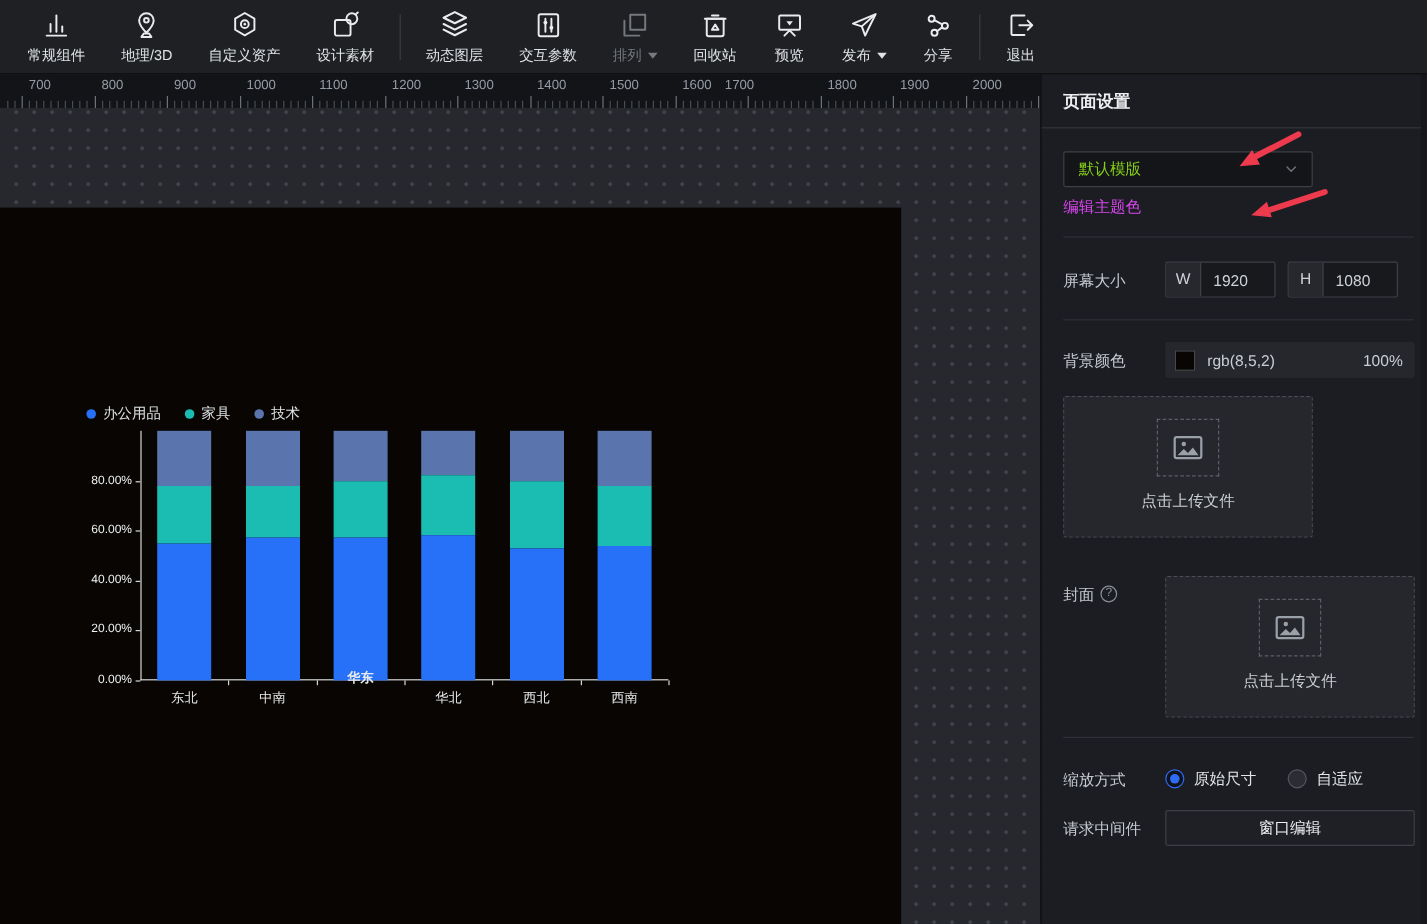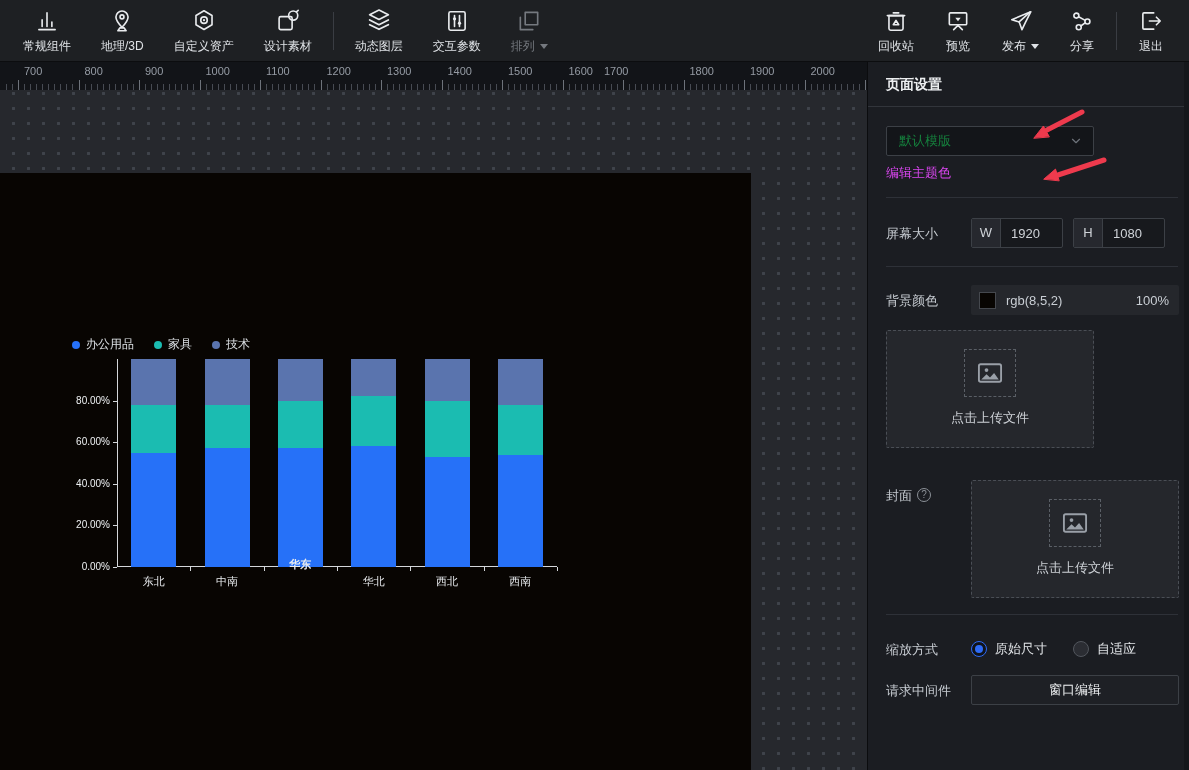--- a/index.html
+++ b/index.html
@@ -3,21 +3,21 @@
 <meta charset="utf-8">
 <style>
   * { margin:0; padding:0; box-sizing:border-box; }
   html,body { width:1189px; height:770px; overflow:hidden; background:#26282d;
     font-family:"Liberation Sans","DejaVu Sans",sans-serif; }
   body { position:relative; }
 
   
   .toolbar { position:absolute; top:0; left:0; width:1189px; height:62px;
     background:#1e2023; border-bottom:1px solid #0c0d0f;
-    display:flex; align-items:center; justify-content:space-between; z-index:20; }
+    display:flex; align-items:center; justify-content:flex-start; z-index:20; }
   .tb-group { display:flex; align-items:center; height:100%; }
   .tb-group.left { padding-left:8px; }
   .tb-group.right { padding-right:10px; }
   .tb-item { display:flex; flex-direction:column; align-items:center; justify-content:center;
     padding:0 15px; height:100%; cursor:pointer; }
   .tb-ico { height:28px; display:flex; align-items:flex-end; justify-content:center; }
   .tb-ico svg { stroke:#e9ebee; fill:none; stroke-width:1.5; stroke-linecap:round; stroke-linejoin:round; }
   .tb-lab { margin-top:4px; font-size:12px; color:#dfe2e6; display:flex; align-items:center; white-space:nowrap; }
   .tb-item.disabled .tb-lab { color:#75797f; }
   .tb-item.disabled svg { stroke:#75797f; }
@@ -62,21 +62,21 @@
   .panel-header { height:45px; line-height:45px; padding-left:18px; font-size:14px; font-weight:bold;
     color:#eceef0; border-bottom:1px solid #32353b; }
   .prow { display:flex; padding:0 11px 0 18px; }
   .plabel { width:85px; flex:none; padding-top:7px; font-size:13px; color:#c6cbd1;
     display:flex; align-items:flex-start; gap:5px; }
   .pcontrol { flex:1; }
   .divider { height:1px; background:#2e3138; margin:0 11px 0 18px; }
 
   .dropdown { width:208px; height:30px; background:#131519; border:1px solid #3c4046; border-radius:2px;
     display:flex; align-items:center; padding:0 10px 0 12px; cursor:pointer; }
-  .dropdown span { flex:1; font-size:13px; color:#15803d; }
+  .dropdown span { flex:1; font-size:13px; color:#84cc16; }
   .link { margin-top:8px; font-size:13px; color:#d946ef; cursor:pointer; width:max-content; }
 
   .wh-wrap { display:flex; gap:10px; }
   .wh-input { width:92px; height:30px; border:1px solid #3c4046; border-radius:2px; background:#17191d;
     display:flex; align-items:center; overflow:hidden; cursor:text; }
   .wh-tag { width:29px; text-align:center; font-size:13px; color:#cfd3d8; background:#26282e;
     border-right:1px solid #3c4046; align-self:stretch; line-height:28px; }
   .wh-val { padding-left:10px; font-size:13px; color:#cfd3d8; }
 
   .color-row { width:208px; height:30px; background:#25272c; border-radius:2px;

